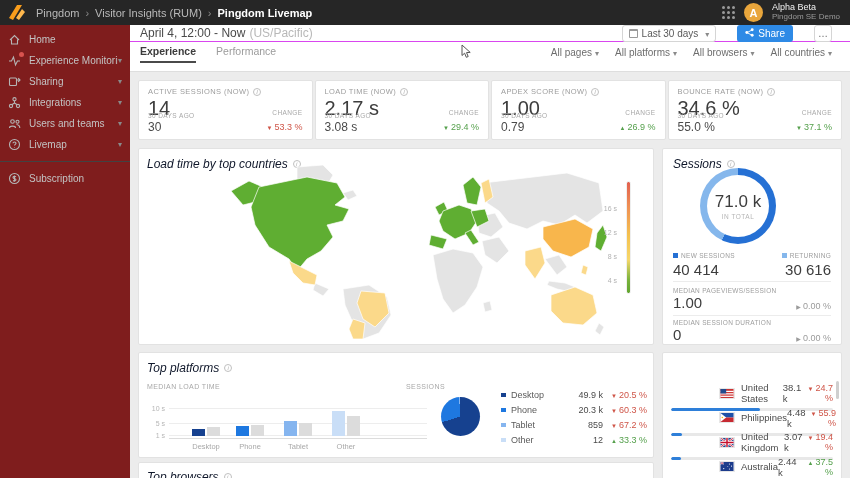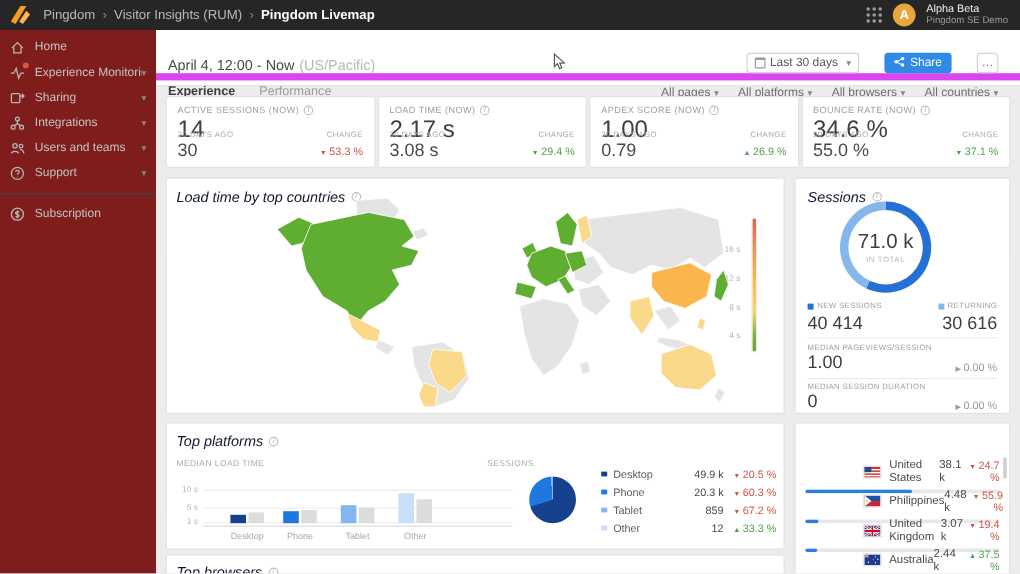--- a/index.html
+++ b/index.html
@@ -28,21 +28,21 @@
   .s-icon svg { width:13px; height:13px; stroke:#b5b5b5; fill:none; stroke-width:1.1; }
   .s-badge { position:absolute; top:-2px; right:-3px; width:5px; height:5px; background:#d9534f; border-radius:50%; }
   .s-label { flex:1; white-space:nowrap; overflow:hidden; }
   .s-chev { font-size:8px; color:#8a8a8a; }
   .s-chev.on::after { content:"\25BE"; }
   .side-divider { height:1px; background:#424242; margin:6px 0; }
 
   
   .main { position:absolute; left:130px; top:25px; width:720px; height:453px; background:#ececec; overflow:hidden; }
   .page-header { position:absolute; left:0; top:0; width:720px; height:47px; background:#fff; border-bottom:1px solid #dedede; }
-  .date-row { height:42px; display:flex; align-items:flex-end; padding:0 18px 0 10px; border-bottom:6px solid #d946ef; }
+  .date-row { height:17px; display:flex; align-items:center; padding:0 18px 0 10px; border-bottom:1px solid #d946ef; }
   .date-range { font-size:12px; color:#4a4a4a; }
   .date-tz { font-size:12px; color:#b8b8b8; margin-left:4px; }
   .hdr-controls { margin-left:auto; display:flex; align-items:center; gap:21px; }
   .range-btn { display:flex; align-items:center; gap:4px; border:1px solid #d5d5d5; border-radius:3px; height:17px; padding:0 6px; font-size:10px; color:#5a5a5a; background:#fff; cursor:pointer; }
   .cal-icon { width:9px; height:9px; border:1px solid #9a9a9a; border-top:2px solid #9a9a9a; border-radius:1px; }
   .chev::after { content:"\25BE"; font-size:8px; color:#8a8a8a; margin-left:3px; }
   .share-btn { display:flex; align-items:center; gap:4px; background:#2e8ae6; color:#fff; border:none; border-radius:3px; height:17px; padding:0 8px; font-size:10px; cursor:pointer; }
   .share-icon svg { width:9px; height:9px; fill:#fff; }
   .more-btn { width:18px; height:17px; border:1px solid #d5d5d5; border-radius:3px; background:#fff; color:#6a6a6a; font-size:10px; line-height:13px; text-align:center; cursor:pointer; }
   .more-btn::after { content:"\2026"; }
@@ -54,21 +54,21 @@
 
   
   .kpi-row { position:absolute; left:8px; top:55px; width:704px; height:60px; display:flex; gap:2px; }
   .kpi { flex:1; background:#fff; border:1px solid #e2e2e2; border-radius:2px; padding:6px 2px 5px 9px; position:relative; }
   .kpi-label { font-size:7.5px; letter-spacing:.4px; color:#9d9d9d; text-transform:uppercase; display:flex; align-items:center; gap:4px; }
   .info { width:8px; height:8px; border:1px solid #c0c0c0; border-radius:50%; color:#b0b0b0; font-size:6px; line-height:6px; text-align:center; font-style:italic; flex:0 0 8px; }
   .info::after { content:"i"; }
   .kpi-value { font-size:20px; color:#3d3d3d; margin-top:1px; line-height:22px; }
   .kpi-bottom { position:absolute; left:9px; right:9px; bottom:5px; display:flex; justify-content:space-between; align-items:flex-end; }
   .kpi-sub-label { font-size:6.5px; letter-spacing:.4px; color:#a8a8a8; text-transform:uppercase; }
-  .kpi-sub-value { font-size:15px; color:#4a4a4a; margin-top:1px; }
+  .kpi-sub-value { font-size:12px; color:#4a4a4a; margin-top:1px; }
   .kpi-change { text-align:right; }
   .chg { font-size:9px; }
   .arrow { font-size:6px; margin-right:2px; }
   .dir-down .arrow::after { content:"\25BC"; }
   .dir-up .arrow::after { content:"\25B2"; }
   .dir-flat .arrow::after { content:"\25B6"; }
   .tone-bad { color:#cf5548; }
   .tone-good { color:#55a04c; }
   .tone-flat { color:#9b9b9b; }
 
@@ -213,21 +213,21 @@
             <path d="M8.5 7.5 C11 7.8 11.8 9 11.8 11"></path>
           </svg></span>
         <span class="s-label">Users and teams</span>
         <span class="s-chev on"></span>
       </div>
       <div class="side-item">
         <span class="s-icon"><svg viewBox="0 0 13 13">
             <circle cx="6.5" cy="6.5" r="5"></circle>
             <path d="M5 5.2 C5 3.5 8 3.5 8 5.2 C8 6.4 6.5 6.3 6.5 7.6 M6.5 9.3 V9.8"></path>
           </svg></span>
-        <span class="s-label">Support</span>
+        <span class="s-label">Livemap</span>
         <span class="s-chev on"></span>
       </div>
       <div class="side-divider"></div>
       <div class="side-item">
         <span class="s-icon"><svg viewBox="0 0 13 13">
             <circle cx="6.5" cy="6.5" r="5"></circle>
             <path d="M8 4.8 C7 3.9 5 4.2 5 5.5 C5 7 8 6.2 8 7.8 C8 9.1 6 9.3 5 8.5 M6.5 3.5 V9.8"></path>
           </svg></span>
         <span class="s-label">Subscription</span>
         <span class="s-chev"></span>

